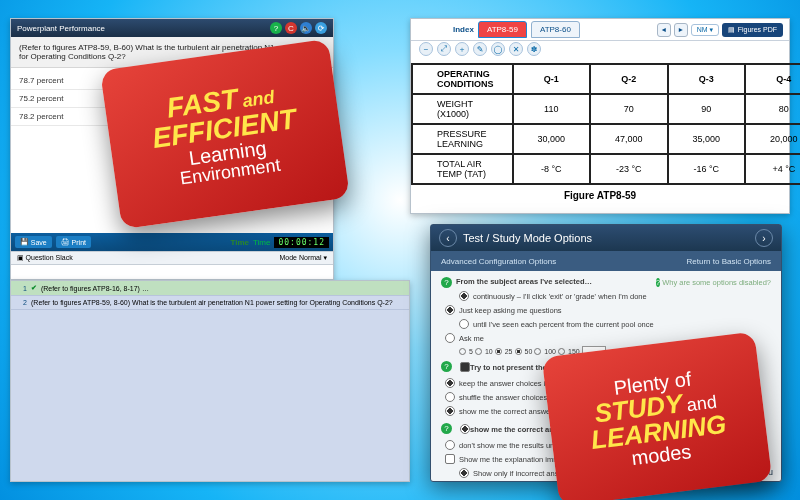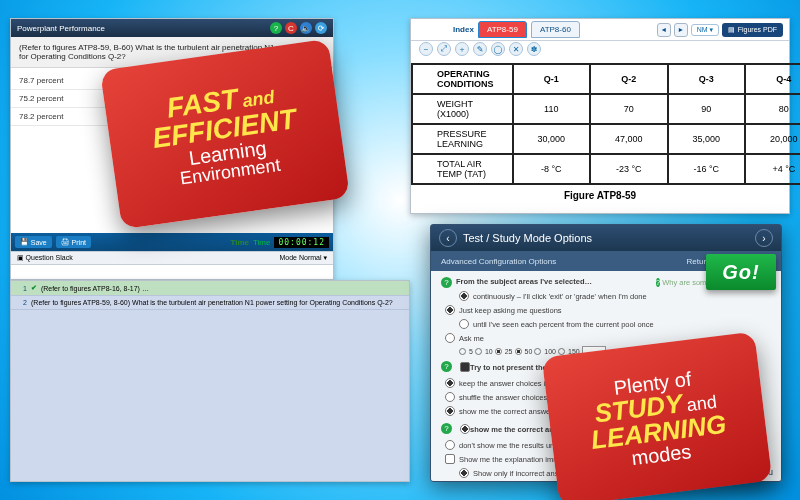--- a/index.html
+++ b/index.html
@@ -264,21 +264,20 @@
         <label class="chk"><span>Show me the explanation immediately after each question</span></label>
         <label class="sel" style="margin-left:14px;"><span>Show only if incorrect answer</span> <span class="q">?</span></label>
       </div>
     </div>
     <div class="mfoot">
         <span>▤</span>
         <span>Back to Menu</span>
       </div>
   </div>
 
-  <div class="gobadge">Go!</div>
 
   <div id="stk1" class="sticker">
     <div class="l"><span class="a">FAST</span> <span class="b">and</span></div>
     <div class="l c">EFFICIENT</div>
     <div class="l d">Learning</div>
     <div class="l e">Environment</div>
   </div>
   <div id="stk2" class="sticker">
     <div class="l a">Plenty of</div>
     <div class="l"><span class="b">STUDY</span> <span class="c">and</span></div>

